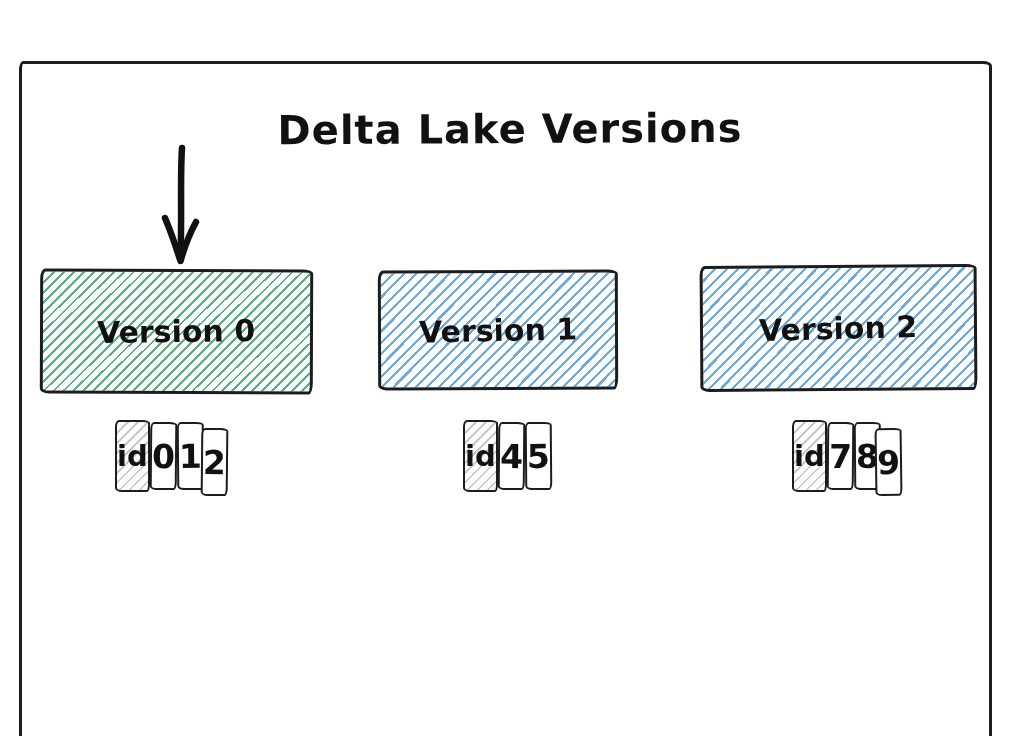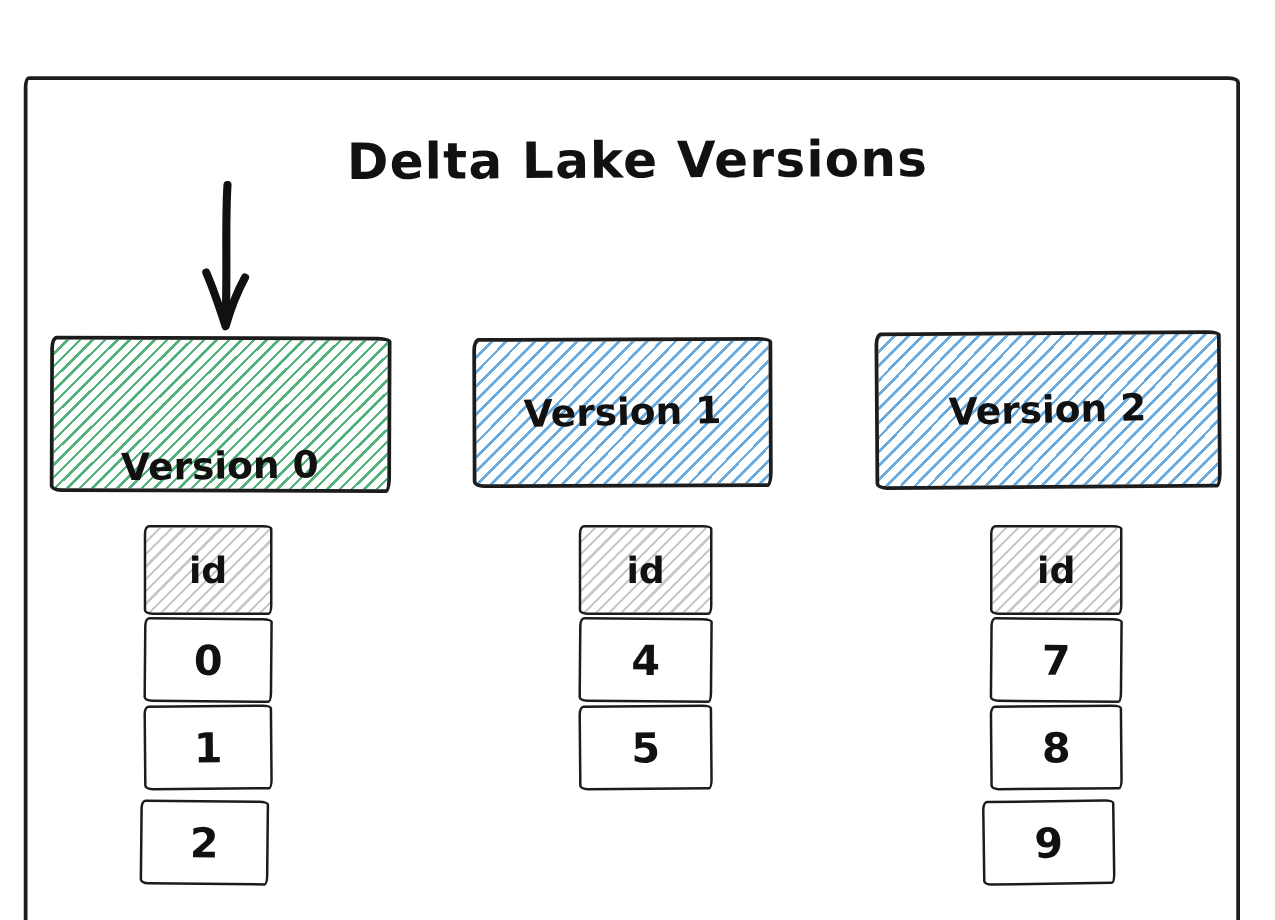--- a/index.html
+++ b/index.html
@@ -42,32 +42,31 @@
     display:flex;align-items:center;justify-content:center;
     border:3px solid var(--stroke);
     border-radius:5px 11px 4px 9px / 10px 4px 12px 5px;
     font-size:30px;font-weight:bold;
     background-color:#fff;
   }
   .vbox .vlabel{transform:rotate(-1deg);}
   .hatch-green{
     background-image:repeating-linear-gradient(135deg,
       var(--green) 0px, var(--green) 2px, transparent 2px, transparent 7px);
-    align-items:flex-end;
   }
   .hatch-blue{
     background-image:repeating-linear-gradient(135deg,
       var(--blue) 0px, var(--blue) 2.2px, transparent 2.2px, transparent 8px);
   }
   .vbox-0{left:40px;top:221px;width:273px;height:125px;transform:rotate(0.2deg);}
   .vbox-1{left:378px;top:222px;width:240px;height:120px;transform:rotate(-0.2deg);}
   .vbox-2{left:700px;top:217px;width:277px;height:126px;transform:rotate(-0.4deg);}
 
   
-  .table{position:absolute;display:flex;flex-direction:column;}
+  .table{position:absolute;display:flex;flex-direction:row;}
   .table-0{left:115px;top:372px;width:103px;}
   .table-1{left:463px;top:372px;width:107px;}
   .table-2{left:792px;top:372px;width:106px;}
   .cell{
     height:68px;margin-top:2px;
     display:flex;align-items:center;justify-content:center;
     border:2.5px solid var(--stroke);
     border-radius:4px 8px 3px 7px / 7px 3px 8px 4px;
     background:#fff;
     font-size:33px;font-weight:bold;

